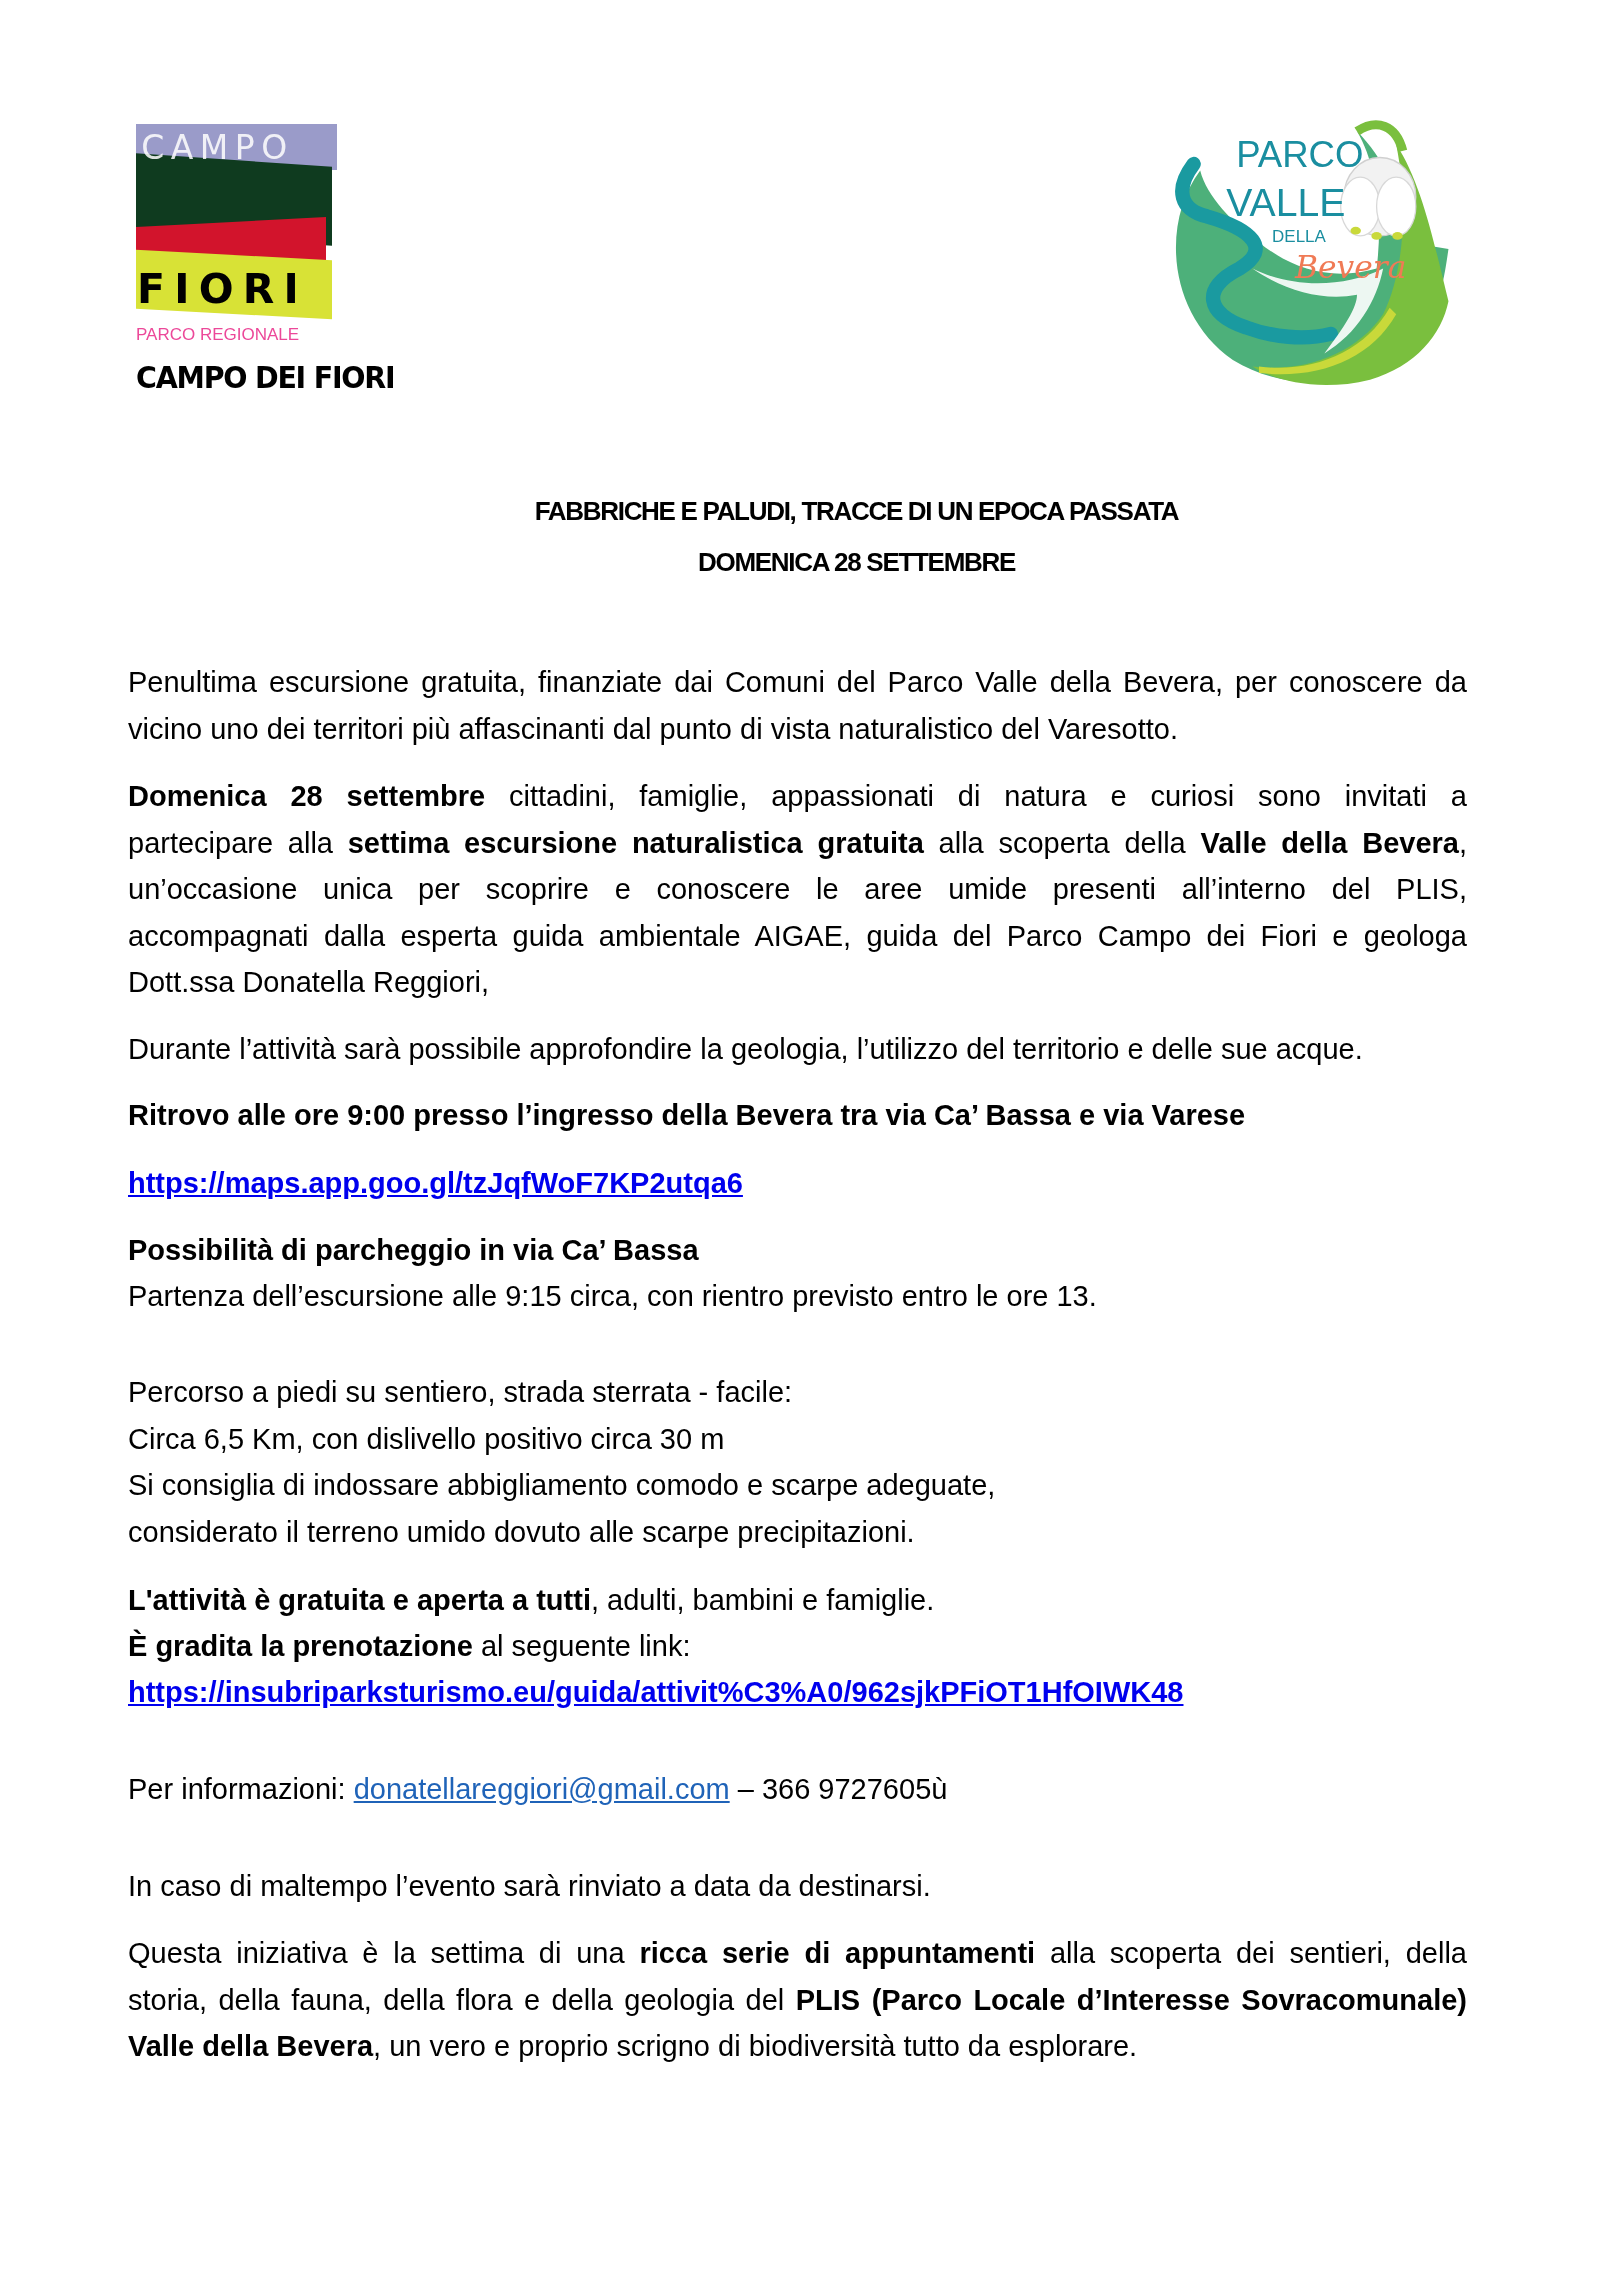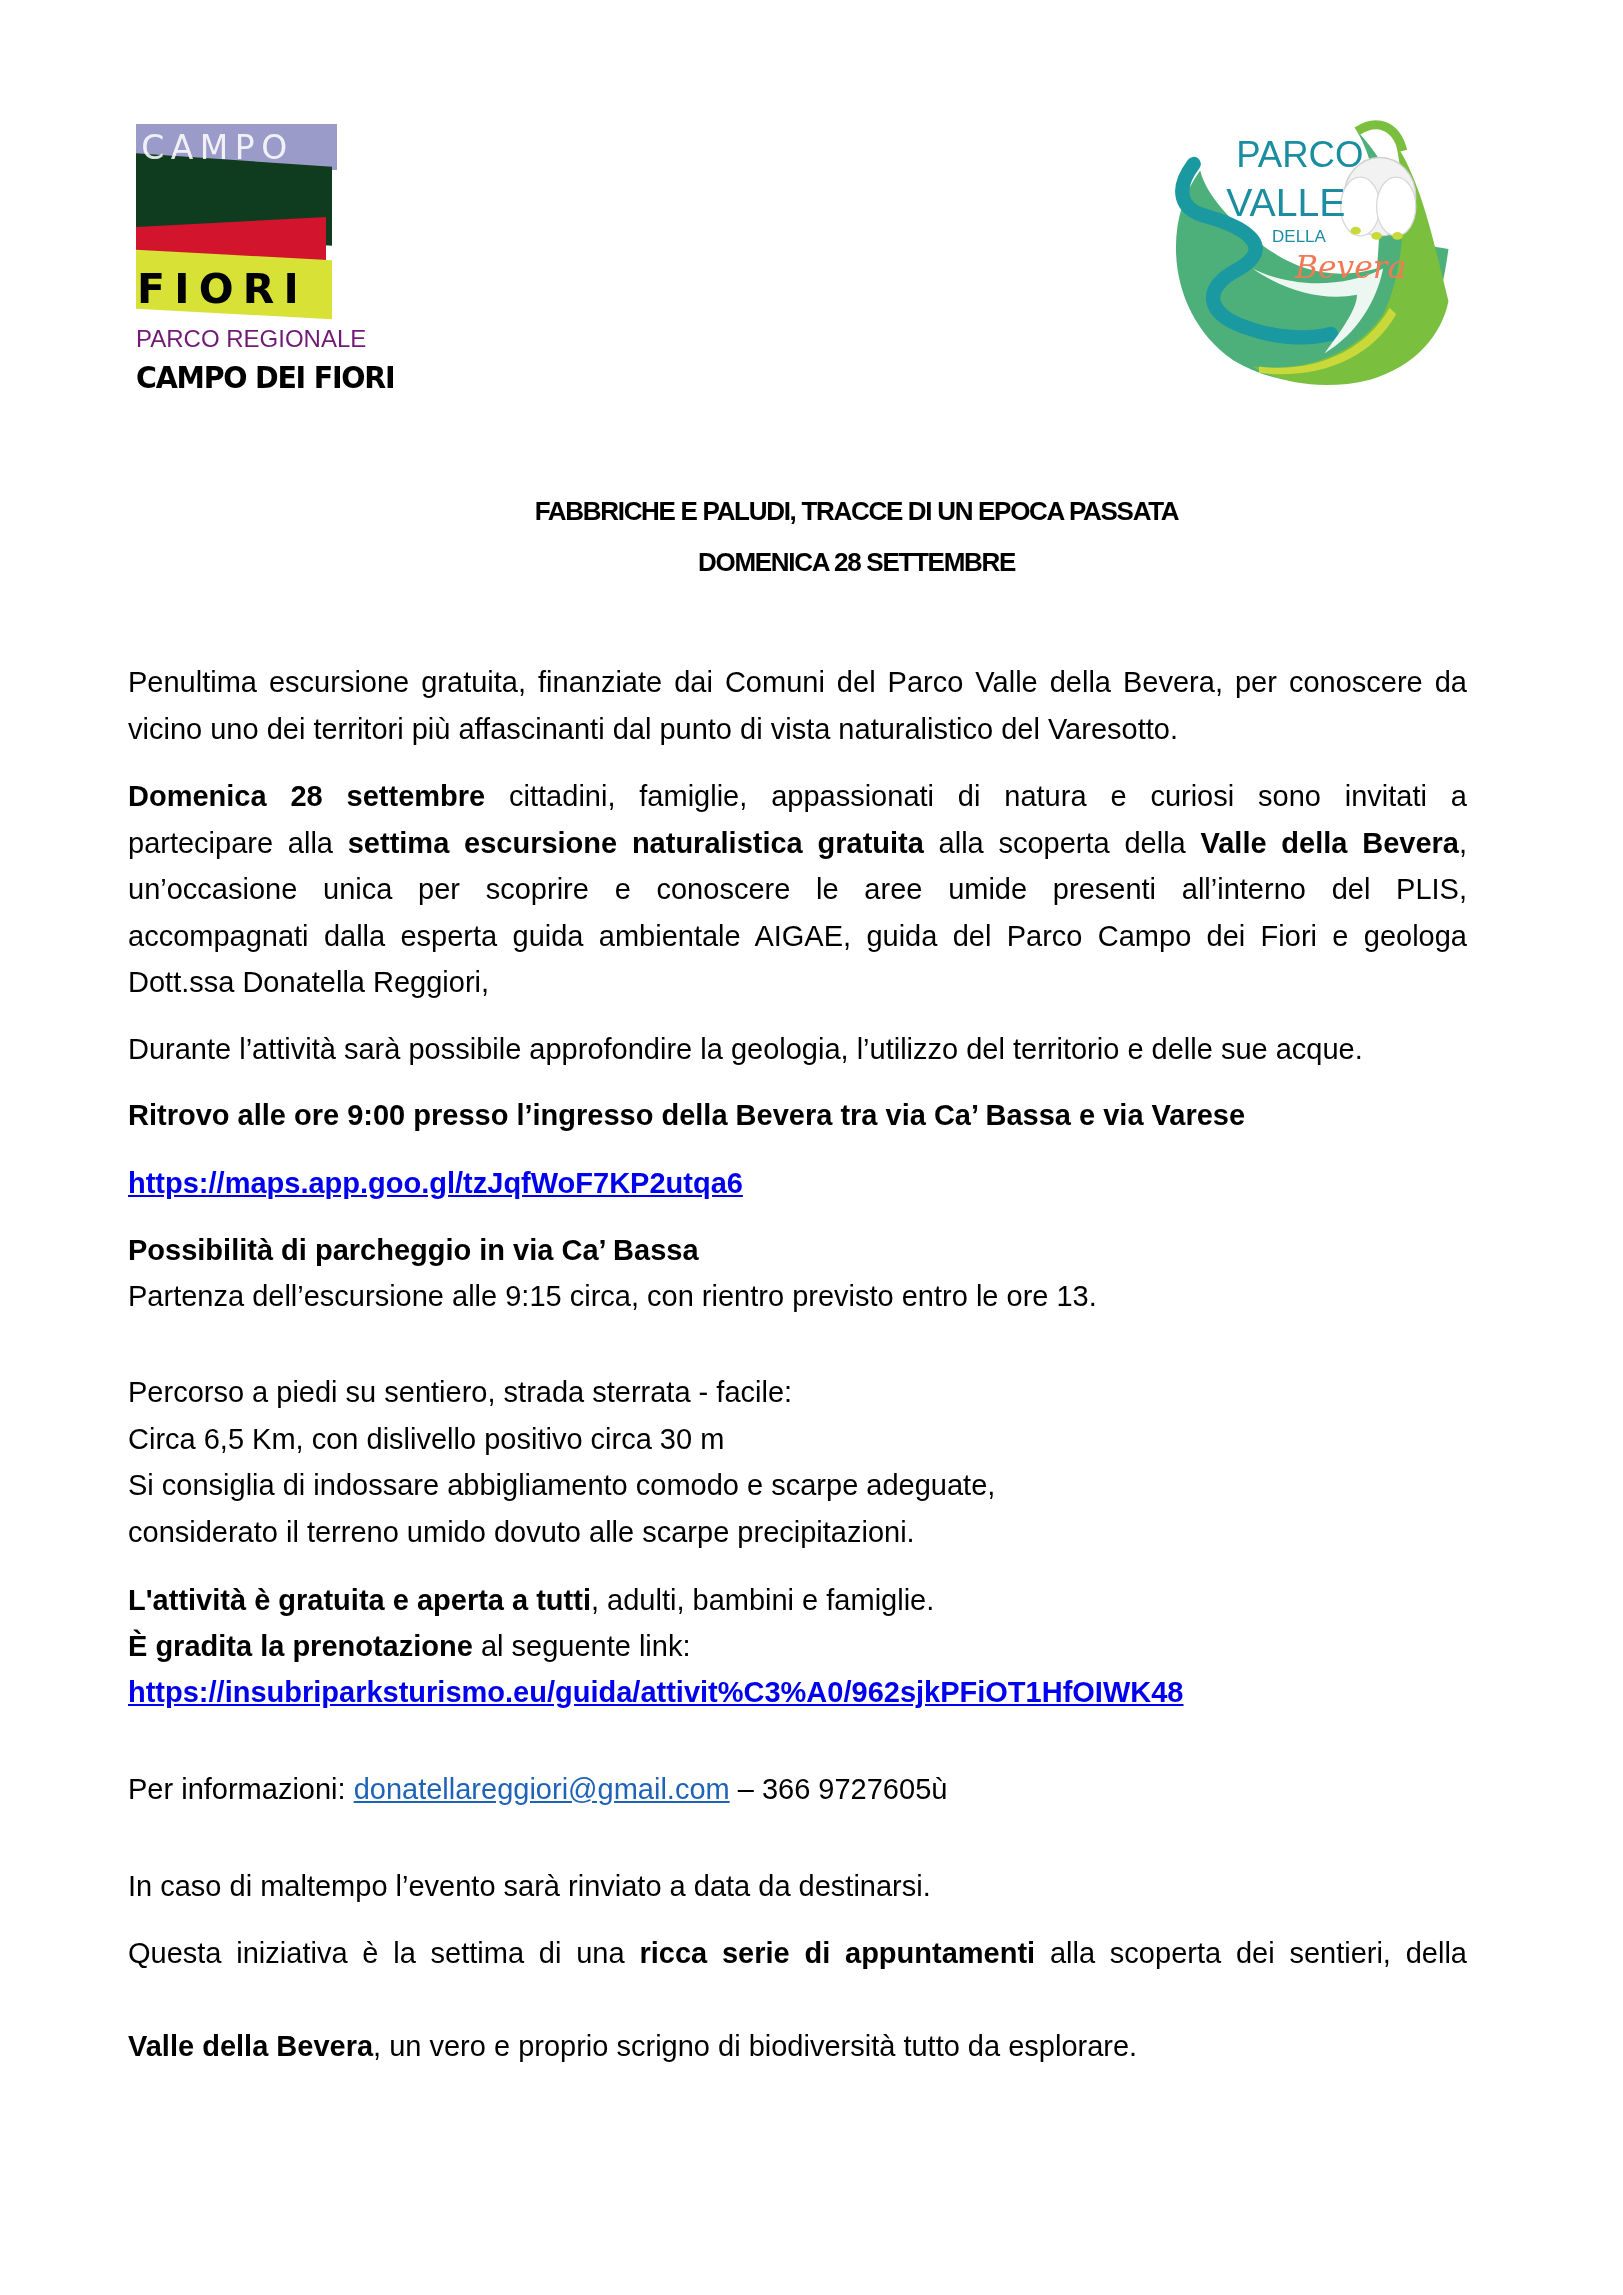--- a/index.html
+++ b/index.html
@@ -9,21 +9,21 @@
 
   
   .logo-left { position: absolute; left: 136px; top: 124px; width: 204px; height: 281px; }
   .logo-left .art { position: absolute; left: 0; top: 0; width: 201px; height: 196px; overflow: hidden; }
   .logo-left .art .sky { position: absolute; left: 0; top: 0; width: 201px; height: 46px; background: #9a9bc9; }
   .logo-left .art .green { position: absolute; left: 0; top: 36px; width: 196px; height: 79px; background: #0f3b1f; transform: skewY(4deg); }
   .logo-left .art .red { position: absolute; left: 0; top: 98px; width: 190px; height: 46px; background: #d2142c; transform: skewY(-3deg); }
   .logo-left .art .yellow { position: absolute; left: 0; top: 131px; width: 196px; height: 59px; background: #d8e236; transform: skewY(3deg); }
   .logo-left .art .word-top { position: absolute; left: 5.2px; top: 3.9px; font-family: "DejaVu Sans", sans-serif; font-size: 33px; letter-spacing: 6.5px; color: #fff; font-weight: normal; opacity: .85; }
   .logo-left .art .word-fiori { position: absolute; left: 1px; top: 141px; font-family: "DejaVu Sans", sans-serif; font-size: 41px; letter-spacing: 9.2px; font-weight: bold; color: #000; }
-  .logo-left .sub1 { position: absolute; left: 0; top: 201px; width: 204px; font-size: 24px; letter-spacing: 0px; color: #701a75; white-space: nowrap; }
+  .logo-left .sub1 { position: absolute; left: 0; top: 201px; width: 204px; font-size: 17px; letter-spacing: 0px; color: #ec4899; white-space: nowrap; }
   .logo-left .sub2 { position: absolute; left: 0; top: 236px; font-family: "DejaVu Sans", sans-serif; font-weight: bold; font-size: 30px; letter-spacing: -1.3px; color: #000; white-space: nowrap; transform: scaleX(0.95); transform-origin: left; }
 
   .logo-right { position: absolute; left: 1161px; top: 118px; width: 294px; height: 275px; }
 
   
   .title { position: absolute; left: 0; width: 1623px; text-align: center; font-weight: bold; font-size: 26px; letter-spacing: -1.3px; margin-left: 45px; }
   .title.l1 { top: 496px; }
   .title.l2 { top: 547px; }
 
   
@@ -106,16 +106,17 @@
 
   <div class="txt" style="top:1577px;"><b>L'attività è gratuita e aperta a tutti</b><span>, adulti, bambini e famiglie.</span></div>
   <div class="txt" style="top:1623px;"><b>È gradita la prenotazione</b><span> al seguente link:</span></div>
   <div class="txt" style="top:1669px;"><a class="link">https://insubriparksturismo.eu/guida/attivit%C3%A0/962sjkPFiOT1HfOIWK48</a></div>
 
   <div class="txt" style="top:1766px;"><span>Per informazioni: </span><a class="mail">donatellareggiori@gmail.com</a><span> – 366 9727605ù</span></div>
 
   <div class="txt" style="top:1863px;">In caso di maltempo l’evento sarà rinviato a data da destinarsi.</div>
 
   <div class="txt just" style="top:1930px;"><span>Questa iniziativa è la settima di una </span><b>ricca serie di appuntamenti</b><span> alla scoperta dei sentieri, della</span></div>
+  <div class="txt just" style="top:1977px;"><span>storia, della fauna, della flora e della geologia del </span><b>PLIS (Parco Locale d’Interesse Sovracomunale)</b></div>
   <div class="txt" style="top:2023px;"><b>Valle della Bevera</b><span>, un vero e proprio scrigno di biodiversità tutto da esplorare.</span></div>
 
 </div>
 
 
 </body></html>

